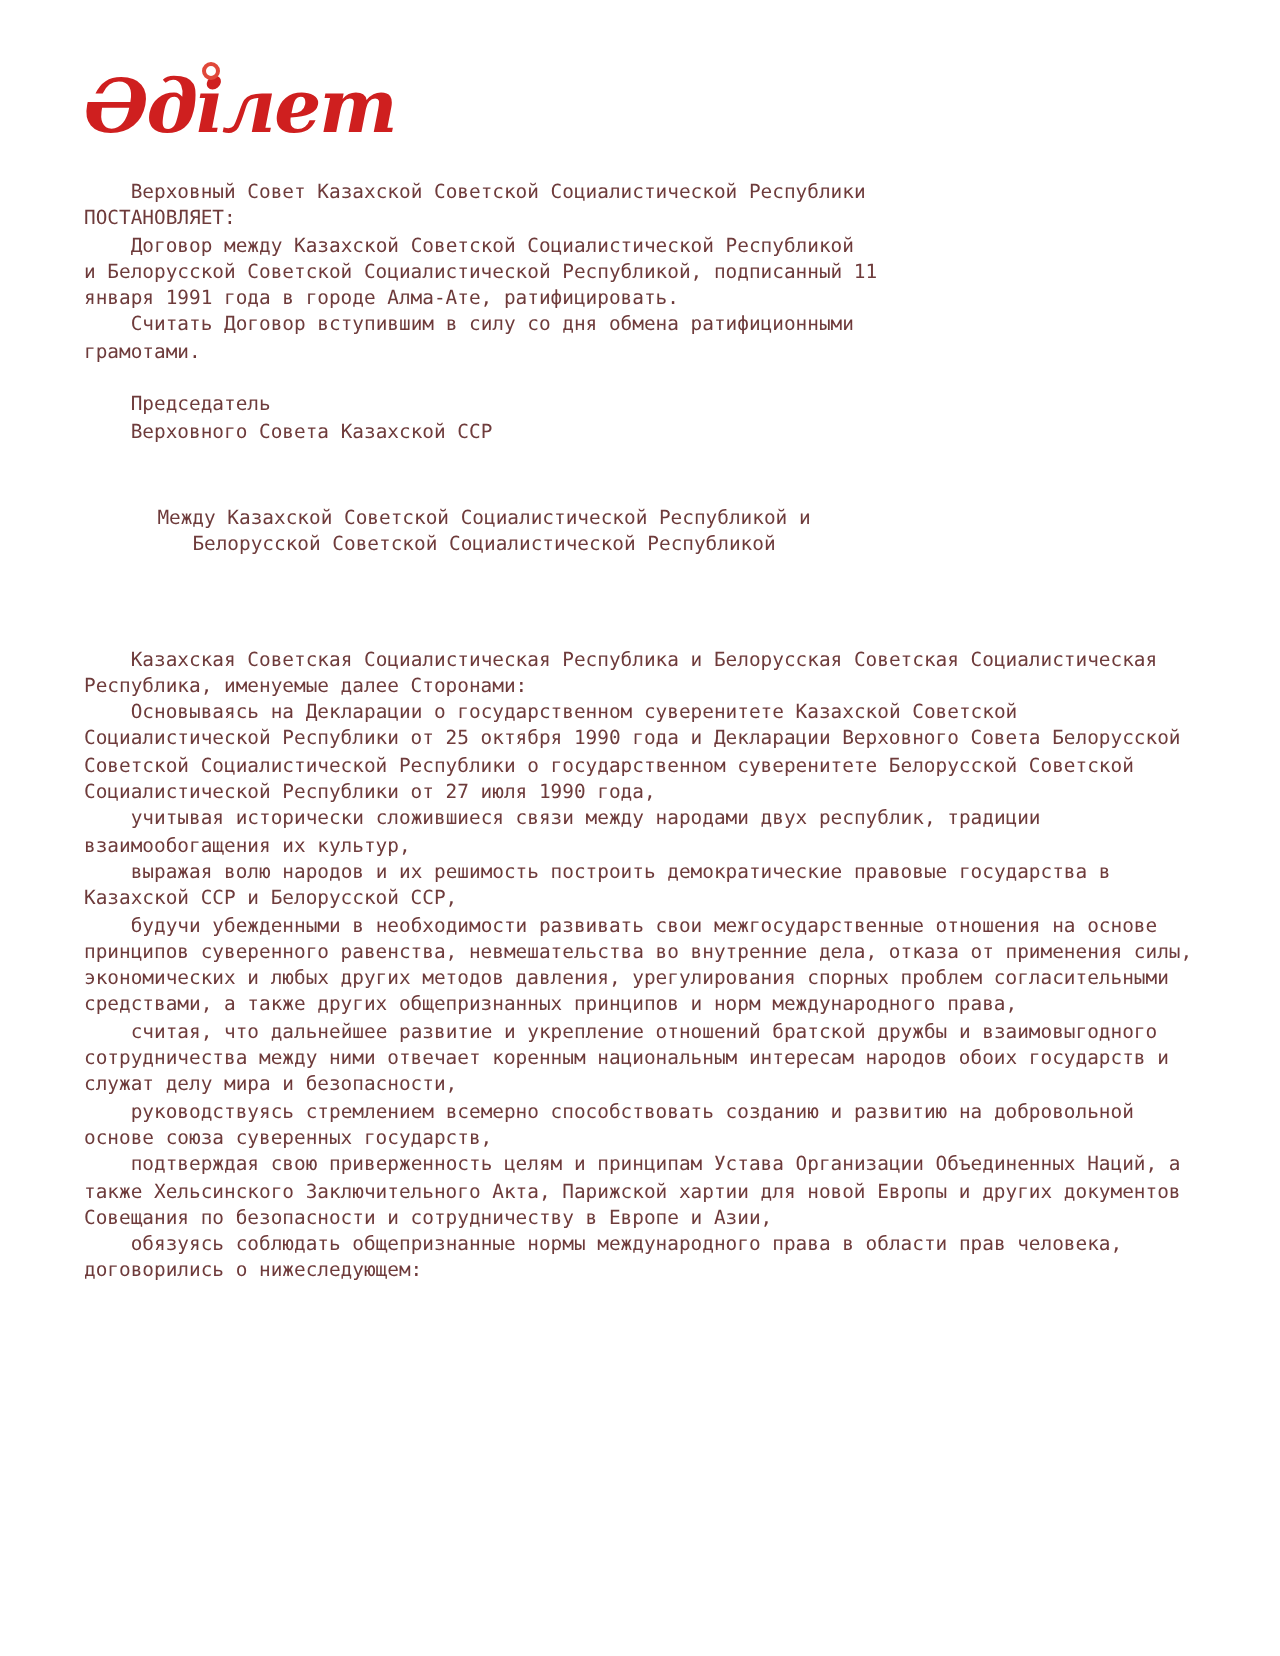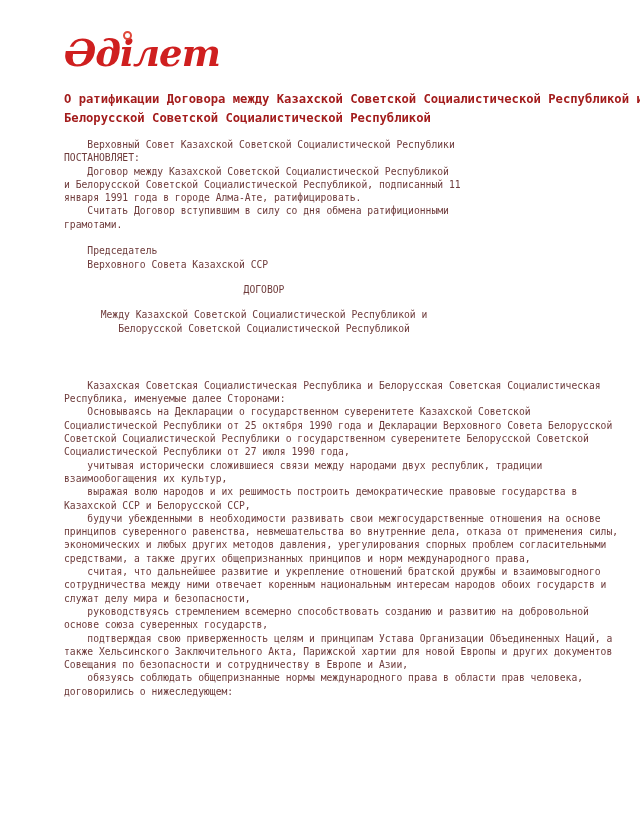--- a/index.html
+++ b/index.html
@@ -6,21 +6,21 @@
     margin: 0;
     padding: 0;
     background: #ffffff;
   }
   .page {
     position: relative;
     width: 640px;
     height: 828px;
     box-sizing: border-box;
     background: #ffffff;
-    padding: 30px 26px 0 64px;
+    padding: 30px 26px 0 42px;
     overflow: hidden;
     font-family: "DejaVu Sans Mono", monospace;
   }
   .logo {
     font-family: "DejaVu Serif", serif;
     font-style: italic;
     font-weight: bold;
     font-size: 37px;
     line-height: 46px;
     color: #cf1f1f;
@@ -56,20 +56,21 @@
     font-size: 9.7px;
     line-height: 13.3px;
     color: #6e3b3b;
     white-space: pre-wrap;
   }
   .mono {
     font-size: 9.7px;
     line-height: 13.3px;
     color: #6e3b3b;
     white-space: pre-wrap;
+    margin-top: 30px;
   }
   .resolution {
     margin-top: 10px;
     width: 420px;
   }
   .treaty-heading {
     width: 400px;
     text-align: center;
     margin-top: 12px;
     margin-bottom: 12px;
@@ -84,35 +85,33 @@
     width: 566px;
   }
 </style>
 </head>
 <body>
 
 <div class="page">
 
   <div class="logo"><span>Әд</span><span class="i-holder"><span>і</span><span class="ring"></span></span><span>лет</span></div>
 
-  <h1 class="title">О ратификации Договора между Казахской Советской Социалистической Республикой и Белорусской Советской Социалистической Республикой</h1>
 
 
   <div class="mono resolution">    Верховный Совет Казахской Советской Социалистической Республики
 ПОСТАНОВЛЯЕТ:
     Договор между Казахской Советской Социалистической Республикой
 и Белорусской Советской Социалистической Республикой, подписанный 11
 января 1991 года в городе Алма-Ате, ратифицировать.
     Считать Договор вступившим в силу со дня обмена ратифиционными
 грамотами.
 
     Председатель
     Верховного Совета Казахской ССР</div>
 
-  <div class="mono treaty-heading">ДОГОВОР</div>
 
   <div class="mono treaty-parties">Между Казахской Советской Социалистической Республикой и
 Белорусской Советской Социалистической Республикой</div>
 
   <div class="mono treaty-preamble">    Казахская Советская Социалистическая Республика и Белорусская Советская Социалистическая
 Республика, именуемые далее Сторонами:
     Основываясь на Декларации о государственном суверенитете Казахской Советской
 Социалистической Республики от 25 октября 1990 года и Декларации Верховного Совета Белорусской
 Советской Социалистической Республики о государственном суверенитете Белорусской Советской
 Социалистической Республики от 27 июля 1990 года,

